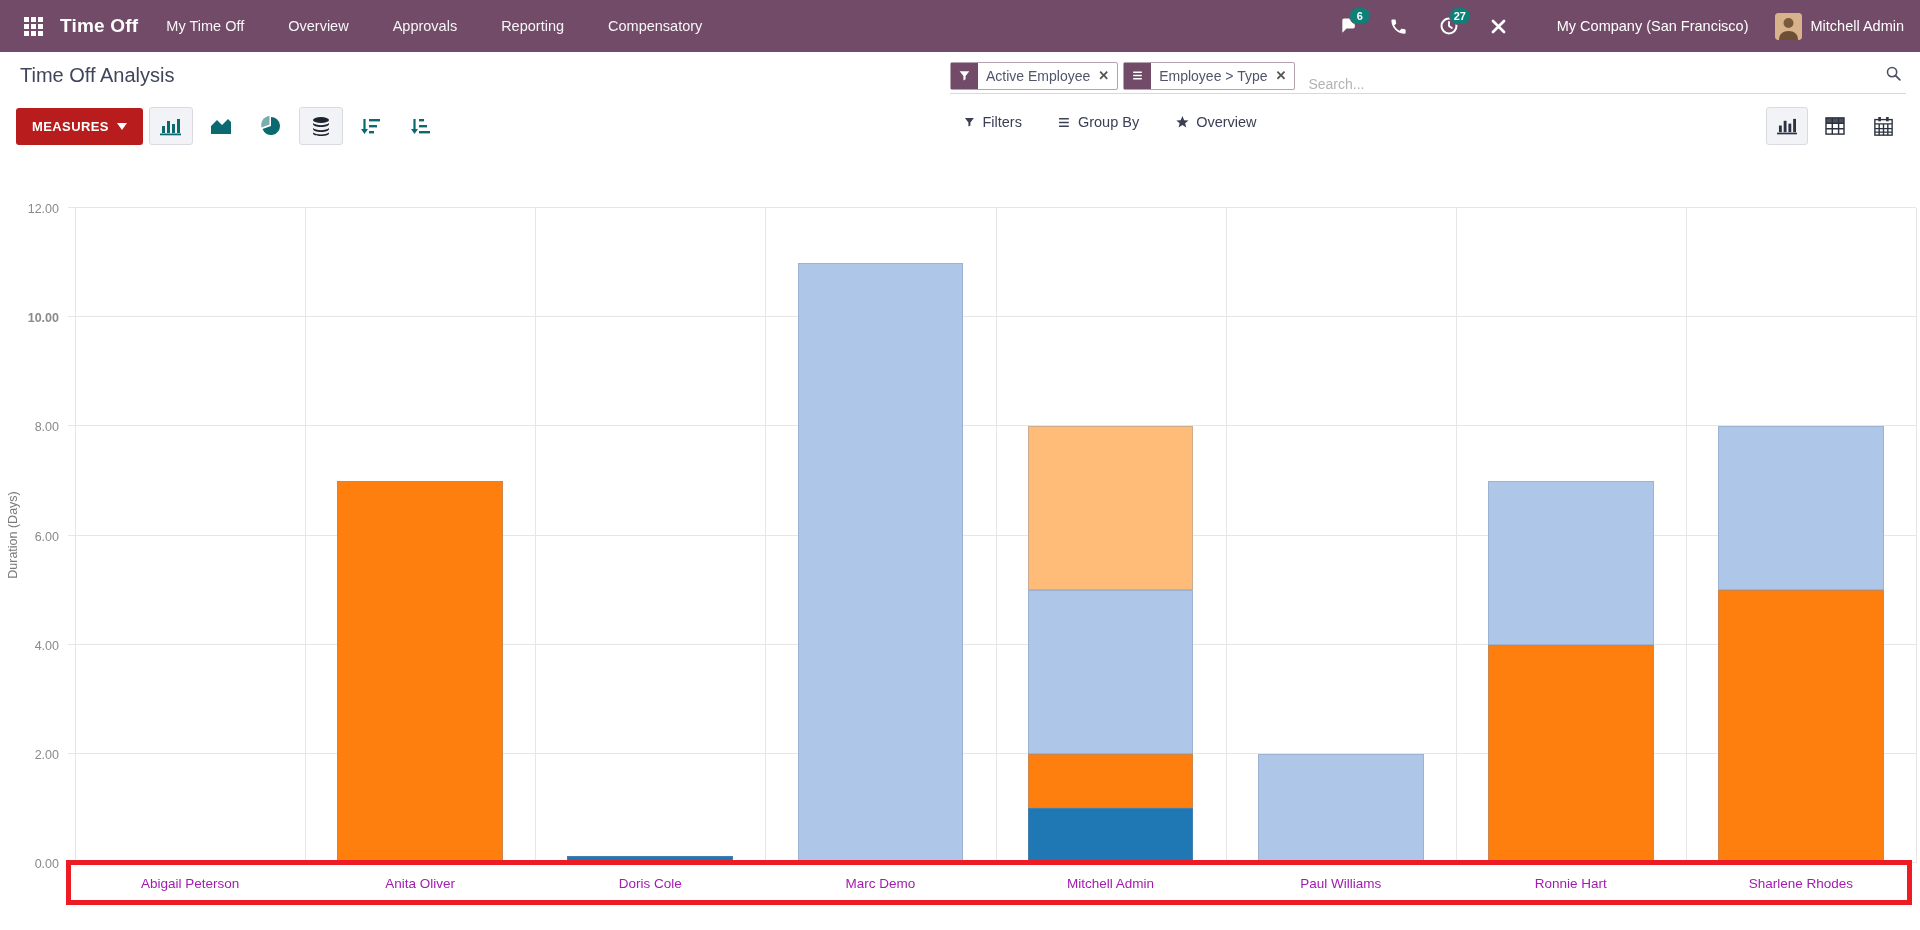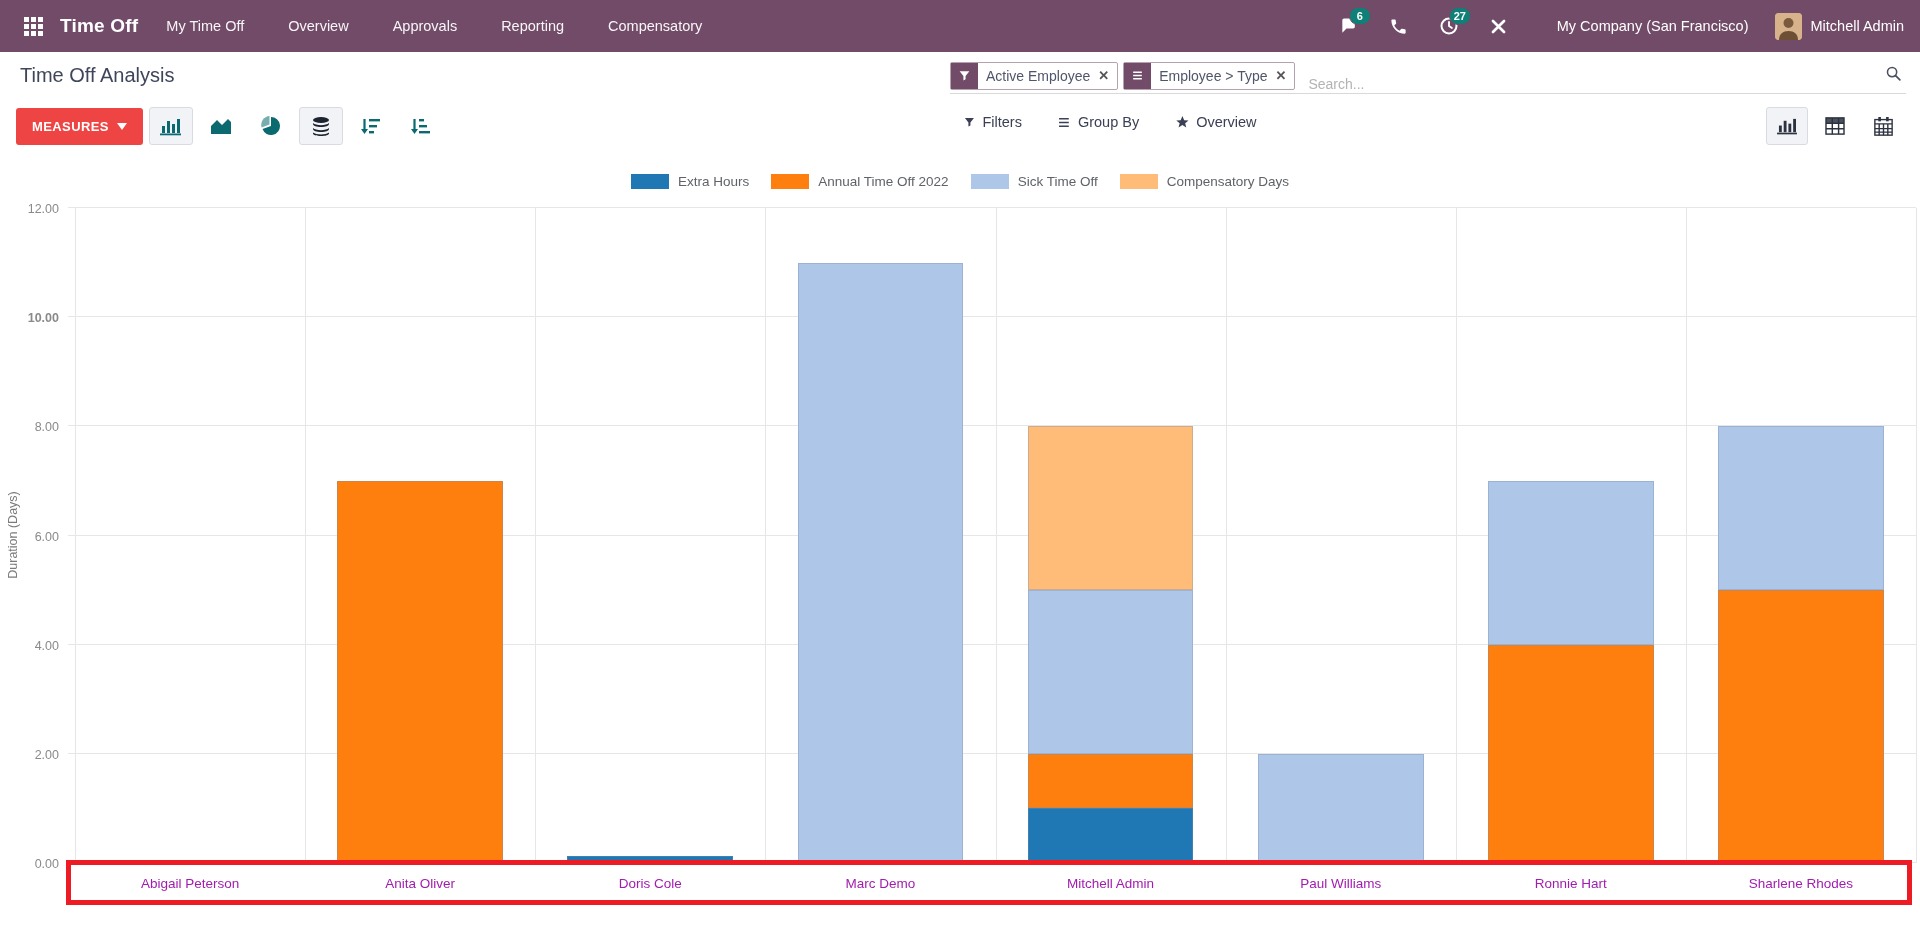--- a/index.html
+++ b/index.html
@@ -27,21 +27,21 @@
   .facet-ico { width:27px; background:#714B67; display:flex; align-items:center; justify-content:center; }
   .facet-label { display:flex; align-items:center; padding:0 8px; font-size:14px; color:#50566a; }
   .facet-x { display:flex; align-items:center; padding:0 8px 0 0; color:#555; font-weight:bold; font-size:13px; cursor:pointer; }
   .search-input { flex:1; border:none; outline:none; font-size:14px; color:#333; padding:0 8px; background:transparent;margin-top:16px; }
   .search-input::placeholder { color:#b3b3b3; }
   .search-mag { margin-right:4px; cursor:pointer; }
 
   
   .row-toolbar { position:relative; height:58px; }
   .tb-left { position:absolute; left:16px; top:9px; display:flex; align-items:center; gap:6px; }
-  .btn-measures { background:#ef4444; color:#fff; font-size:13px; font-weight:bold; border:none; border-radius:3px; height:37px; padding:0 16px; letter-spacing:.4px; cursor:pointer; display:flex; align-items:center; gap:8px; }
+  .btn-measures { background:#b91c1c; color:#fff; font-size:13px; font-weight:bold; border:none; border-radius:3px; height:37px; padding:0 16px; letter-spacing:.4px; cursor:pointer; display:flex; align-items:center; gap:8px; }
   .icon-btn { height:38px; min-width:44px; display:flex; align-items:center; justify-content:center; border-radius:3px; border:1px solid transparent; background:transparent; cursor:pointer; }
   .icon-btn.selected { background:#f2f3f7; border-color:#d9dbe0; }
   .tb-center { position:absolute; left:1110px; top:16px; transform:translateX(-50%); display:flex; gap:36px; }
   .tb-link { display:flex; align-items:center; gap:7px; font-size:14.5px; color:#3b4055; cursor:pointer; white-space:nowrap; }
   .tb-right { position:absolute; right:16px; top:9px; display:flex; gap:6px; }
   .view-btn { width:42px; height:38px; display:flex; align-items:center; justify-content:center; border-radius:3px; border:1px solid transparent; background:transparent; cursor:pointer; }
   .view-btn.selected { background:#f2f3f7; border-color:#d9dbe0; }
 
   
   .chart { position:absolute; left:0; top:160px; width:1920px; height:770px; }
@@ -269,38 +269,20 @@
             <path d="M1 8h20M6 8v13M11 8v13M16 8v13M1 13.5h20M1 17.5h20"></path>
           </g>
           <rect x="5" y="0" width="3" height="5" fill="#2c3240"></rect>
           <rect x="14" y="0" width="3" height="5" fill="#2c3240"></rect>
         </svg>
     </div>
   </div>
 </div>
 
 <div class="chart">
-  <div class="legend">
-      <div class="legend-item">
-        <span class="swatch" style="background: rgb(31, 119, 180);"></span>
-        <span class="legend-text">Extra Hours</span>
-      </div>
-      <div class="legend-item">
-        <span class="swatch" style="background: rgb(255, 127, 14);"></span>
-        <span class="legend-text">Annual Time Off 2022</span>
-      </div>
-      <div class="legend-item">
-        <span class="swatch" style="background: rgb(174, 199, 232);"></span>
-        <span class="legend-text">Sick Time Off</span>
-      </div>
-      <div class="legend-item">
-        <span class="swatch" style="background: rgb(255, 187, 120);"></span>
-        <span class="legend-text">Compensatory Days</span>
-      </div>
-    </div>
   <div class="y-axis">
       <div class="ytick" style="bottom: calc(0% - 8px);">0.00</div>
       <div class="ytick" style="bottom: calc(16.6667% - 8px);">2.00</div>
       <div class="ytick" style="bottom: calc(33.3333% - 8px);">4.00</div>
       <div class="ytick" style="bottom: calc(50% - 8px);">6.00</div>
       <div class="ytick" style="bottom: calc(66.6667% - 8px);">8.00</div>
       <div class="ytick" style="bottom: calc(83.3333% - 8px); font-weight: bold;">10.00</div>
       <div class="ytick" style="bottom: calc(100% - 8px);">12.00</div>
     </div>
   <div class="y-title">Duration (Days)</div>

